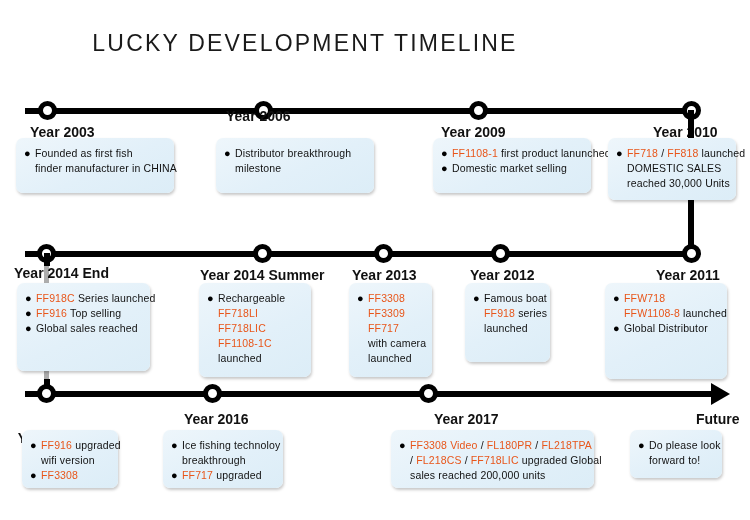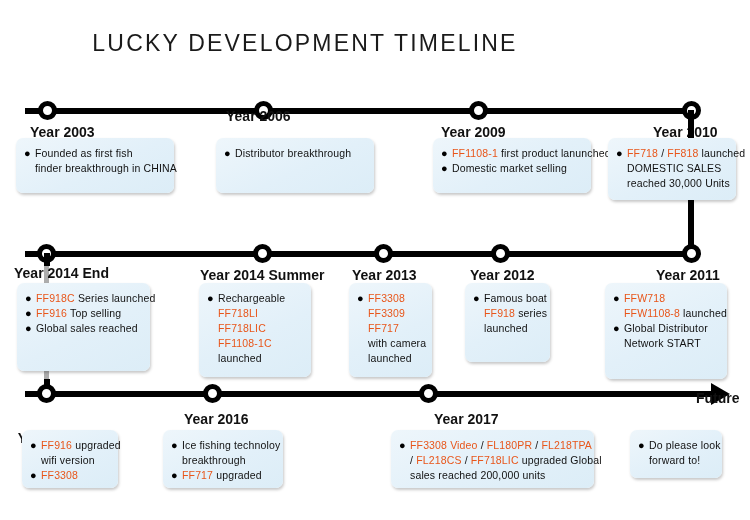--- a/index.html
+++ b/index.html
@@ -75,27 +75,31 @@
 
   <div class="vbar" style="left:688px;top:110px;height:142px;"></div>
 
   <div class="card" style="left:16px;top:138px;width:158px;height:55px;">
       <div class="line">
         <span class="bul">●</span>
         <span class="txt"><span>Founded as first fish</span></span>
       </div>
       <div class="line">
         <span class="bul empty">●</span>
-        <span class="txt"><span>finder breakthrough in CHINA</span></span>
+        <span class="txt"><span>finder manufacturer in CHINA</span></span>
       </div>
     </div>
   <div class="card" style="left:216px;top:138px;width:158px;height:55px;">
       <div class="line">
         <span class="bul">●</span>
         <span class="txt"><span>Distributor breakthrough</span></span>
+      </div>
+      <div class="line">
+        <span class="bul empty">●</span>
+        <span class="txt"><span>milestone</span></span>
       </div>
     </div>
   <div class="card" style="left:433px;top:138px;width:158px;height:55px;">
       <div class="line">
         <span class="bul">●</span>
         <span class="txt"><span class="hl">FF1108-1</span><span> first product lanunched</span></span>
       </div>
       <div class="line">
         <span class="bul">●</span>
         <span class="txt"><span>Domestic market selling</span></span>
@@ -211,36 +215,32 @@
         <span class="txt"><span class="hl">FFW718</span></span>
       </div>
       <div class="line">
         <span class="bul empty">●</span>
         <span class="txt"><span class="hl">FFW1108-8</span><span> launched</span></span>
       </div>
       <div class="line">
         <span class="bul">●</span>
         <span class="txt"><span>Global Distributor</span></span>
       </div>
-      <div class="line">
-        <span class="bul empty">●</span>
-        <span class="txt"><span>Network START</span></span>
-      </div>
     </div>
 
   <div class="bar" style="left:25px;top:391px;width:690px;"></div>
   <div class="arrow" style="left:711px;top:383px;"></div>
   <div class="node" style="left:37px;top:384px;"></div>
   <div class="node" style="left:203px;top:384px;"></div>
   <div class="node" style="left:419px;top:384px;"></div>
 
   <div class="ylabel" style="left:18px;top:431px;font-family:Liberation Mono, monospace;">Year 2015</div>
   <div class="ylabel" style="left:184px;top:411px;">Year 2016</div>
   <div class="ylabel" style="left:400px;top:411px;margin-left:34px;">Year 2017</div>
-  <div class="ylabel" style="left:678px;top:390px;padding-left:18px;">Future</div>
+  <div class="ylabel" style="left:678px;top:411px;padding-left:18px;">Future</div>
 
   <div class="card" style="left:22px;top:430px;width:96px;height:58px;">
       <div class="line">
         <span class="bul">●</span>
         <span class="txt"><span class="hl">FF916</span><span> upgraded</span></span>
       </div>
       <div class="line">
         <span class="bul empty">●</span>
         <span class="txt"><span>wifi version</span></span>
       </div>

